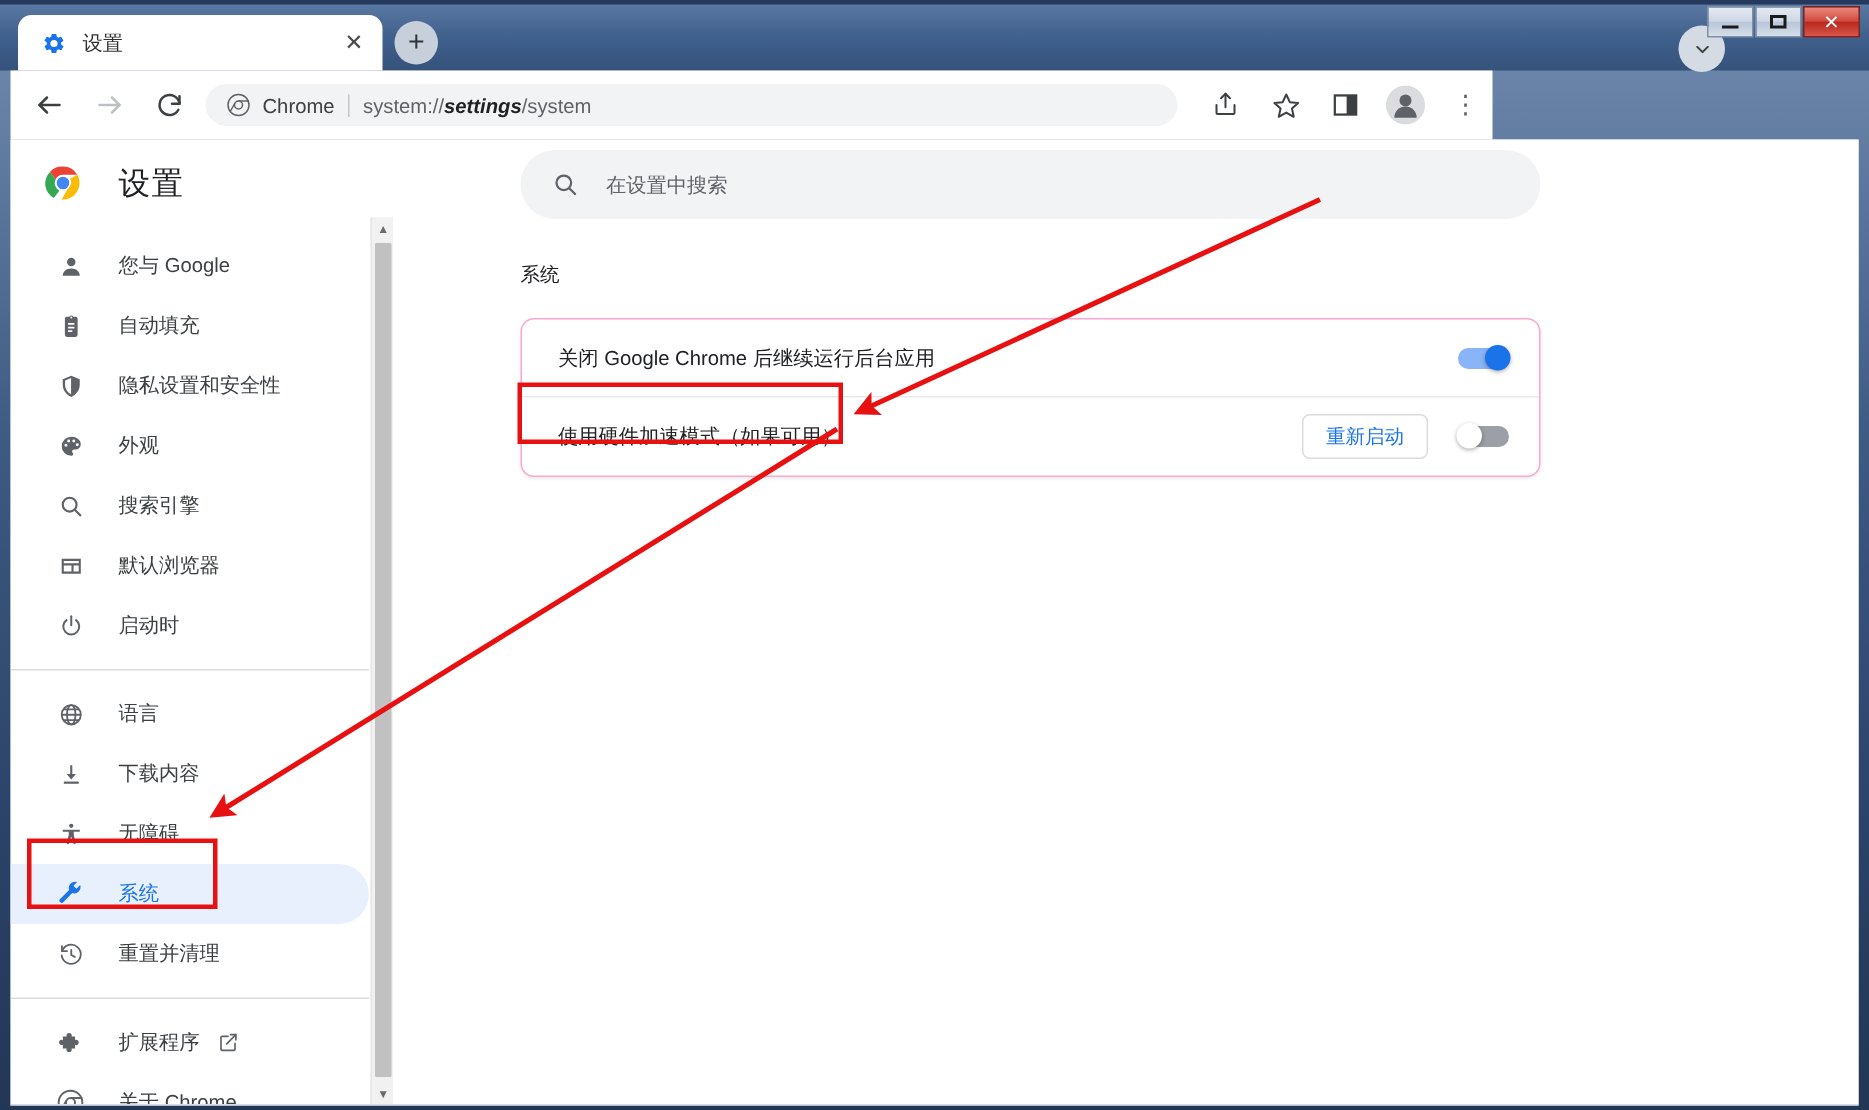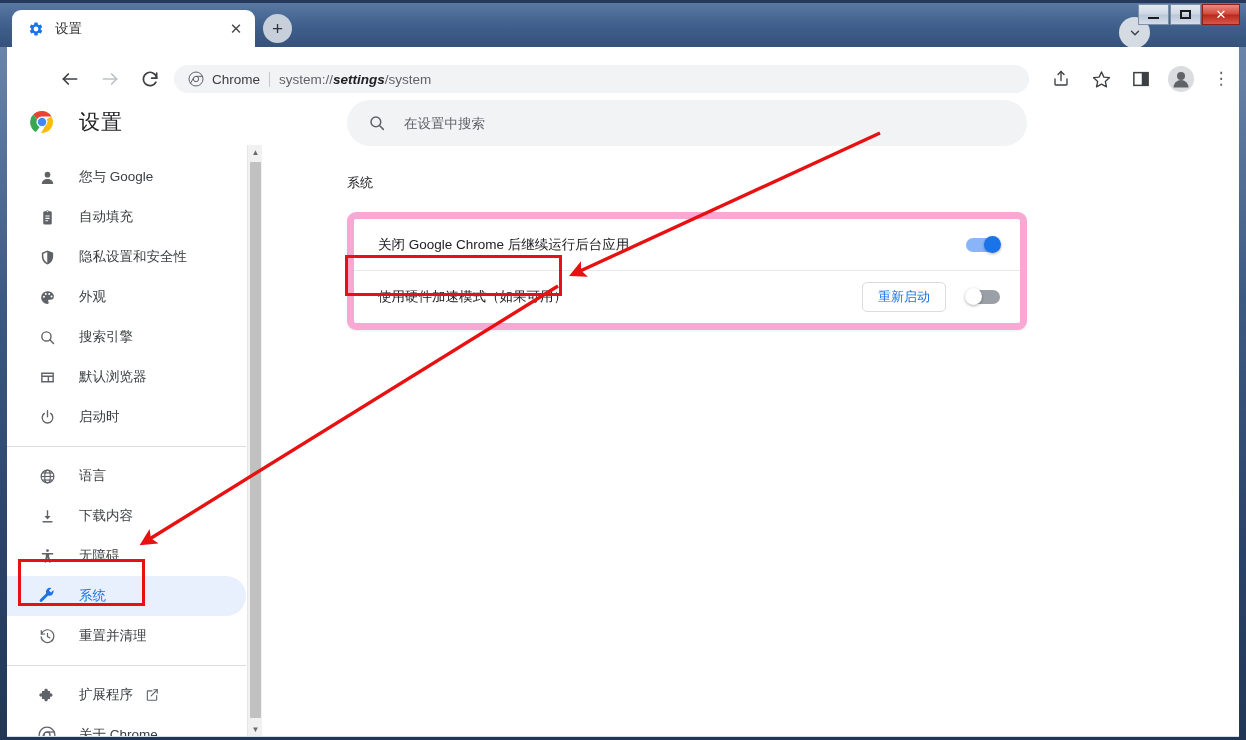--- a/index.html
+++ b/index.html
@@ -72,23 +72,23 @@
   .cap-glyph-max{ display:block; width:11px; height:9px; border:2px solid #1b1b1b;}
 
   #profile-chevron {
     position: absolute; right: 96px; top: 17px; width: 31px; height: 31px;
     border-radius: 50%; background: #d5dbe3;
     display:flex; align-items:center; justify-content:center;
   }
 
   
   #toolbar {
-    position: absolute; left: 7px; top: 47px; width: 1232px; height: 46px;
+    position: absolute; left: 7px; top: 47px; width: 988px; height: 46px;
     background: #ffffff;
-    display: flex; align-items: flex-end; padding-left: 37px;
+    display: flex; align-items: center;
   }
   .tb-icon {
     width: 28px; height: 28px; margin-left: 12px; flex: 0 0 28px;
     display: flex; align-items: center; justify-content: center;
     color: #5f6368;
   }
   #omnibox {
     flex: 1 1 auto; height: 28px; margin: 0 6px 0 10px;
     background: #f1f3f4; border-radius: 14px;
     display: flex; align-items: center; padding: 0 14px;
@@ -180,21 +180,21 @@
     font-family: inherit; font-size: 13.5px; color: #202124; width: 560px;
   }
   #search-input::placeholder { color: #5f6368; }
 
   #section-title {
     position: absolute; left: 85px; top: 81px;
     font-size: 13px; color: #202124;
   }
   #settings-card {
     position: absolute; left: 85px; top: 119px; width: 680px;
-    background: #ffffff; border: 7px solid #f9a8d4; border-radius: 9px;
+    background: #ffffff; border: 1px solid #f9a8d4; border-radius: 9px;
     box-shadow: 0 1px 2px rgba(60,64,67,.10);
     overflow: hidden;
   }
   .card-row {
     display: flex; align-items: center; min-height: 52px;
     padding: 0 20px 0 24px;
     border-bottom: 1px solid #e7e9eb;
   }
   .card-row:last-child { border-bottom: none; }
   .row-label { flex: 1 1 auto; font-size: 13.5px; color: #202124; }

